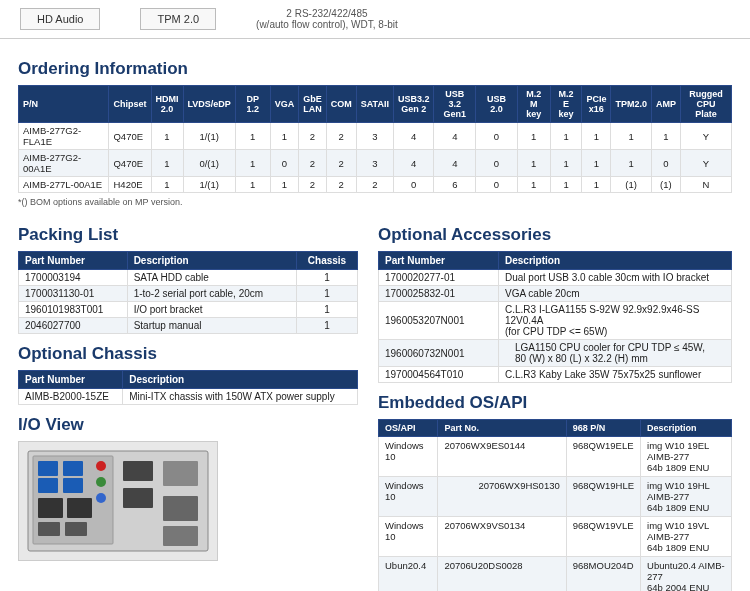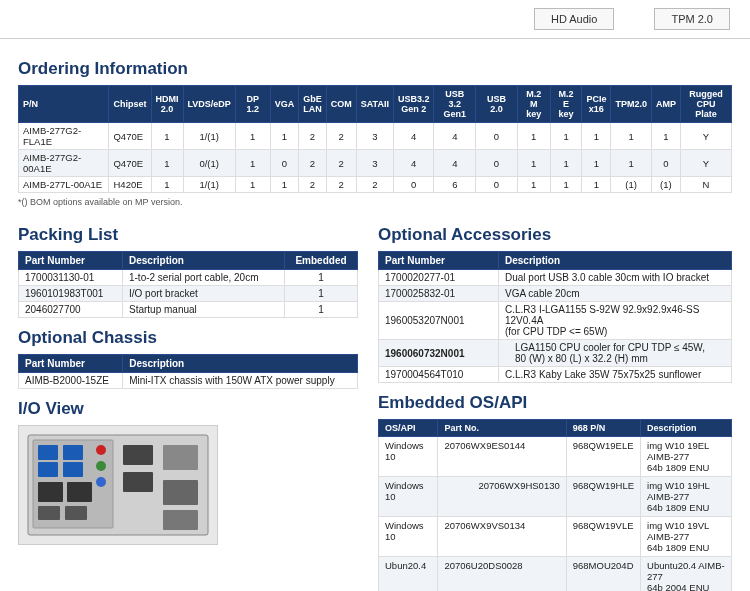--- a/index.html
+++ b/index.html
@@ -8,21 +8,21 @@
       font-size: 11px;
       background: #fff;
       width: 750px;
       min-height: 591px;
       color: #222;
     }
 
     
     .top-bar {
       display: flex;
-      justify-content: flex-end;
+      justify-content: flex-start;
       align-items: center;
       gap: 40px;
       padding: 8px 20px;
       border-bottom: 1px solid #ccc;
       background: #fff;
     }
     .connector-box {
       border: 1px solid #bbb;
       padding: 4px 16px;
       font-size: 11px;
@@ -155,20 +155,22 @@
     }
 
     .optional-chassis { margin-bottom: 10px; }
   </style>
 </head>
 <body>
 
 <div class="top-bar">
   <div class="connector-box">HD Audio</div>
   <div class="connector-box">TPM 2.0</div>
+  <div class="connector-text" style="white-space:pre-line">2 RS-232/422/485
+(w/auto flow control), WDT, 8-bit</div>
 </div>
 
 <div class="main-content">
 
   <div class="section-title">Ordering Information</div>
   <table class="ordering-table">
     <thead>
       <tr>
         <th>P/N</th>
         <th>Chipset</th>
@@ -258,24 +260,29 @@
   <div class="two-col">
 
     <div class="col-left">
 
       <div class="section-title">Packing List</div>
       <table class="info-table">
         <thead>
           <tr>
             <th>Part Number</th>
             <th>Description</th>
-            <th style="text-align:center;">Embedded</th>
+            <th style="text-align:center;">Chassis</th>
           </tr>
         </thead>
         <tbody id="packing-tbody">
+            <tr>
+              <td>1700003194</td>
+              <td>SATA HDD cable</td>
+              <td class="qty-col">1</td>
+            </tr>
             <tr>
               <td>1700031130-01</td>
               <td>1-to-2 serial port cable, 20cm</td>
               <td class="qty-col">1</td>
             </tr>
             <tr>
               <td>1960101983T001</td>
               <td>I/O port bracket</td>
               <td class="qty-col">1</td>
             </tr>
@@ -360,21 +367,21 @@
             <tr>
               <td style="white-space: pre-line;">1700025832-01</td>
               <td style="white-space: pre-line;">VGA cable 20cm</td>
             </tr>
             <tr>
               <td style="white-space: pre-line;">1960053207N001</td>
               <td style="white-space: pre-line;">C.L.R3 I-LGA1155 S-92W 92.9x92.9x46-SS 12V0.4A
 (for CPU TDP &lt;= 65W)</td>
             </tr>
             <tr>
-              <td style="white-space: pre-line; font-weight: bold;">1960060732N001</td>
+              <td style="white-space: pre-line;">1960060732N001</td>
               <td style="white-space: pre-line; padding-left: 16px;">LGA1150 CPU cooler for CPU TDP ≤ 45W,
 80 (W) x 80 (L) x 32.2 (H) mm</td>
             </tr>
             <tr>
               <td style="white-space: pre-line;">1970004564T010</td>
               <td style="white-space: pre-line;">C.L.R3 Kaby Lake 35W 75x75x25 sunflower</td>
             </tr>
           </tbody>
       </table>
 

